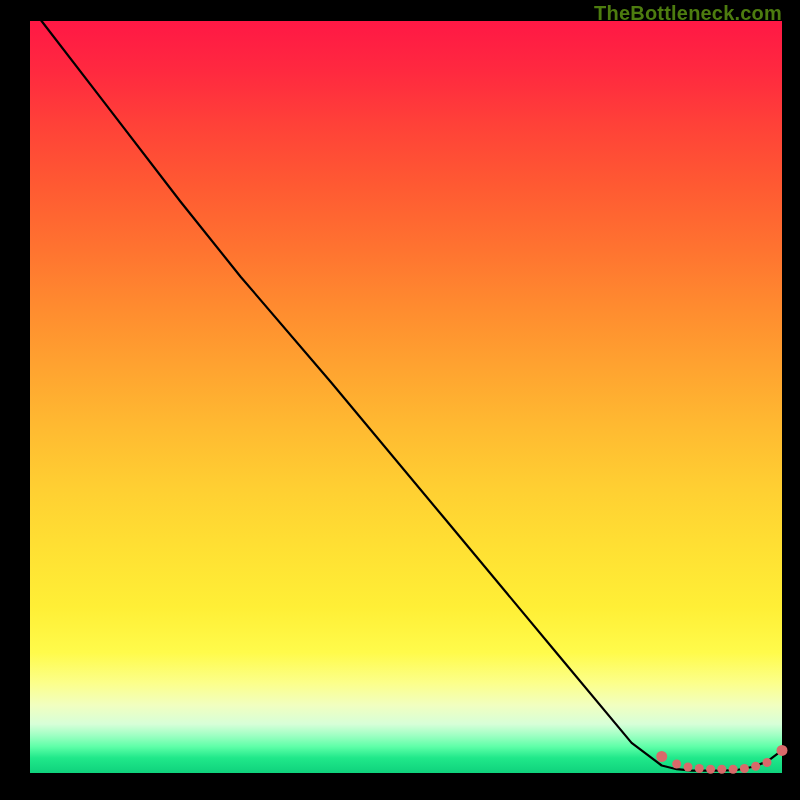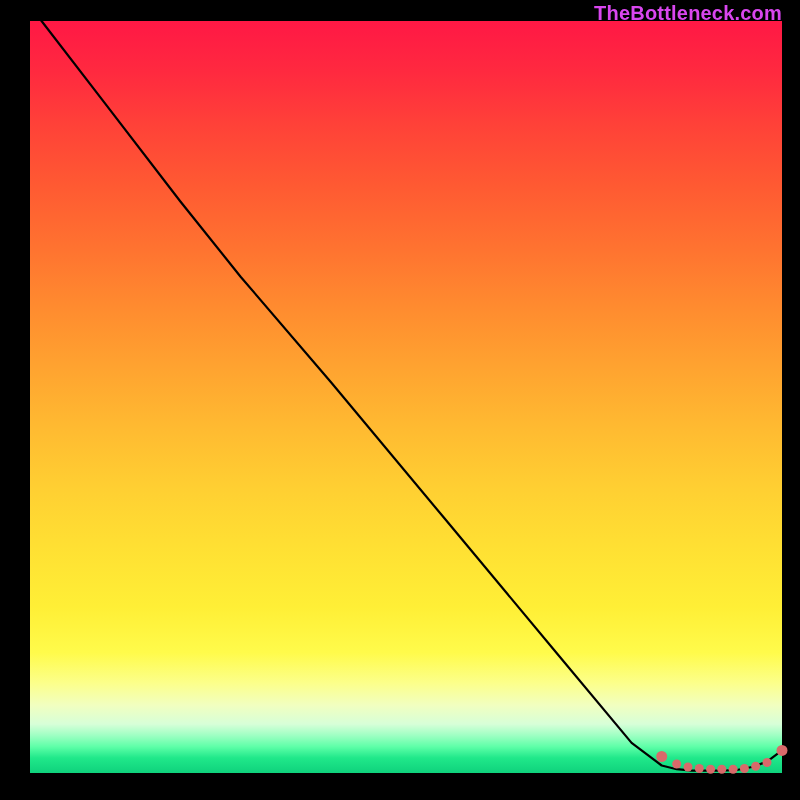--- a/index.html
+++ b/index.html
@@ -46,21 +46,21 @@
       #0fd27c 100%
     );
   }
   .watermark {
     position: absolute;
     top: 2px;
     right: 18px;
     font-family: Arial, Helvetica, sans-serif;
     font-size: 20px;
     font-weight: 600;
-    color: #d946ef;
+    color: #4d7c0f;
     letter-spacing: 0.2px;
     user-select: none;
   }
   svg.curve {
     position: absolute;
     left: 0;
     top: 0;
     width: 752px;
     height: 752px;
     overflow: visible;

